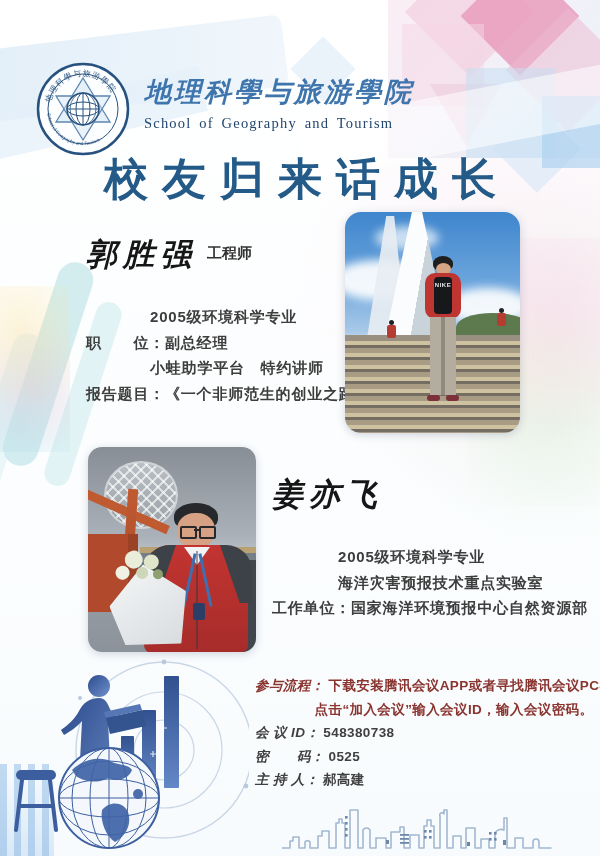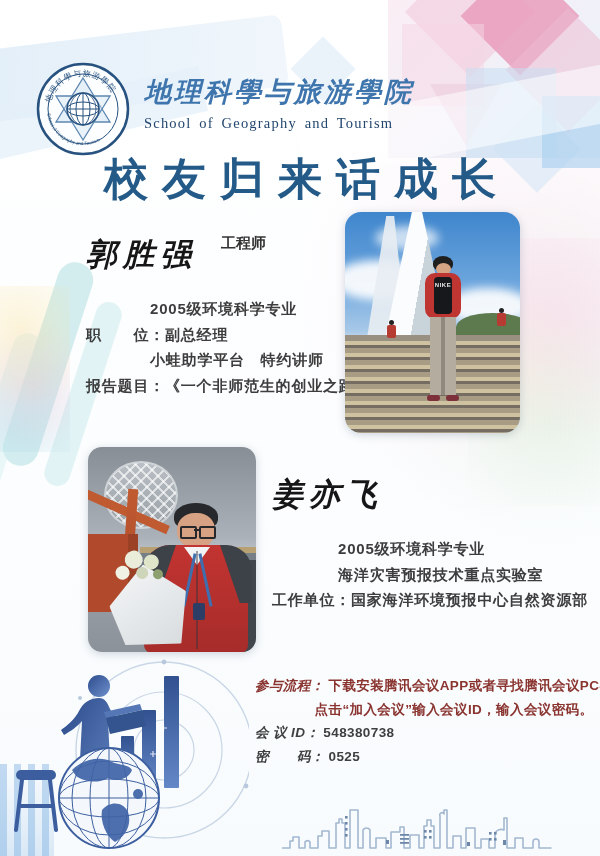--- a/index.html
+++ b/index.html
@@ -57,25 +57,25 @@
   .school-en{font-family:"Liberation Serif", serif;font-size:14.5px;color:#23466e;
     letter-spacing:1.2px;margin-top:5px;word-spacing:3px;}
   
   .title{left:0;top:150px;width:100%;text-align:center;z-index:2;
     font-size:44px;font-weight:900;color:#235a88;letter-spacing:14px;text-indent:14px;
     text-shadow:0 1px 1px rgba(255,255,255,.8);}
   
   .spk{z-index:2;}
   .spk1{left:86px;top:234px;width:310px;}
   .spk2{left:272px;top:474px;width:325px;}
-  .spk-namerow{display:flex;align-items:flex-start;gap:24px;}
+  .spk-namerow{display:flex;align-items:center;gap:10px;}
   .spk-name{font-family:"Liberation Serif", serif;font-style:italic;font-weight:bold;
     font-size:31px;color:#161616;letter-spacing:6px;}
   .spk-suffix{font-size:15px;font-weight:bold;color:#333;padding-bottom:4px;}
-  .spk-lines{margin-top:20px;}
+  .spk-lines{margin-top:28px;}
   .s-line{font-size:15px;font-weight:700;color:#3d3d3d;line-height:25.5px;letter-spacing:.8px;white-space:nowrap;}
   .spk1 .ind{padding-left:64px;}
   .spk2 .ind{padding-left:66px;}
   
   .photo{position:absolute;overflow:hidden;z-index:2;box-shadow:0 2px 8px rgba(80,100,130,.25);}
   .ph-part{position:absolute;}
   .photo1{left:345px;top:212px;width:175px;height:221px;border-radius:16px;
     background:linear-gradient(180deg,#3f86cd 0%,#69a3dc 30%,#a8c9e8 54%,#d8e6f2 60%);}
   .cl{border-radius:50%;background:#fff;filter:blur(5px);}
   .cl1{left:-12px;top:48px;width:92px;height:40px;opacity:.92;}
@@ -363,20 +363,23 @@
     <div class="m-line m-red">
       <span class="m-label">参与流程：</span><span>下载安装腾讯会议APP或者寻找腾讯会议PC客户端，</span>
     </div>
     <div class="m-line m-red m-ind">点击“加入会议”输入会议ID，输入会议密码。</div>
     <div class="m-line">
       <span class="m-label">会 议 ID：</span><span>548380738</span>
     </div>
     <div class="m-line">
       <span class="m-label">密　　码：</span><span>0525</span>
     </div>
+    <div class="m-line">
+      <span class="m-label">主 持 人：</span><span>郝高建</span>
+    </div>
   </div>
 
   <div class="layer skyline">
     <svg viewBox="0 0 308 52" width="308" height="52">
       <path fill="none" stroke="#a3b8d0" stroke-width="1.6" stroke-linecap="round" stroke-linejoin="round" d="M0,50 h8 v-7 h3 v-4 h6 v11 h6 v-6 a3,3 0 0 1 5,0 v6 h8 v-12 h4 v-5 h7 v17 h7 v-25 h3 v-4 h3 v4 h3 v25 h5 v-38 h8 v38 h5 v-18 a4,4 0 0 1 7,0 v18 h6 v-10 h10 v10 h5 v-16 h9 v-5 h4 v21 h6 v-13 h9 v13 h5 v-22 h3 v-6 h4 v6 h3 v22 h6 v-32 a2,2 0 0 1 4,-2 v-4 h3 v38 h6 v-12 h8 v12 h5 v-20 h9 v20 h6 v-9 h8 v9 h6 v-15 a7,7 0 0 1 9,-3 v-12 h3 v30 h8 v-10 h8 v10 h10 v-6 a3,3 0 0 1 6,0 v6 h12"></path>
       <g fill="#6d87a8">
         <rect x="63" y="18" width="2.6" height="2.6"></rect>
           <rect x="63" y="24" width="2.6" height="2.6"></rect>
         <rect x="63" y="30" width="2.6" height="2.6"></rect>
           <rect x="63" y="36" width="2.6" height="2.6"></rect>

